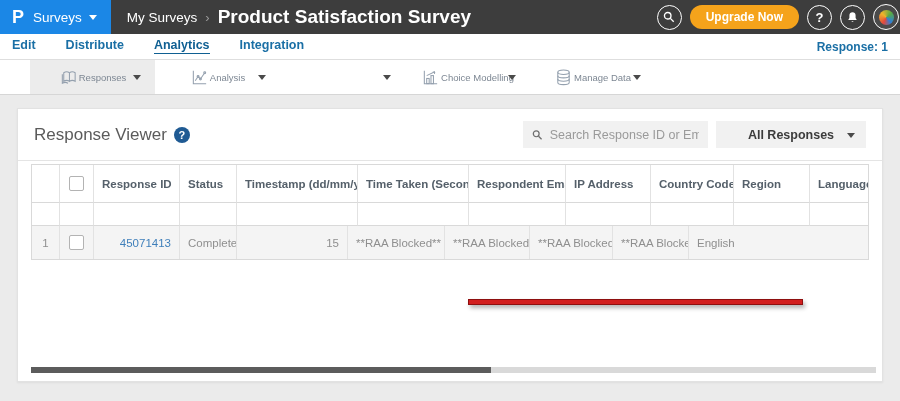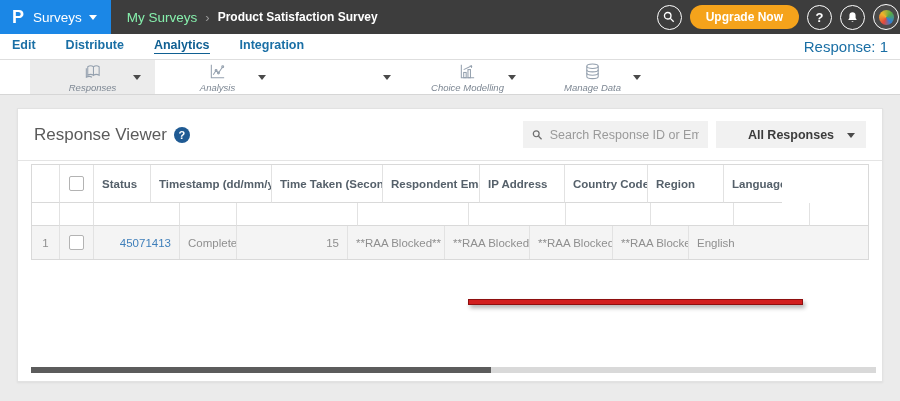--- a/index.html
+++ b/index.html
@@ -6,41 +6,41 @@
   html,body { width:900px; height:401px; overflow:hidden; }
   body { font-family:"Liberation Sans", sans-serif; background:#ebebeb; position:relative; }
 
   
   .topbar { height:34px; background:#3d3d3d; display:flex; align-items:center; color:#fff; }
   .logo-block { background:#1b87e6; height:100%; display:flex; align-items:center; padding:0 14px 0 12px; gap:9px; cursor:pointer; }
   .logo-p { font-size:18px; font-weight:800; color:#fff; line-height:1; }
   .app-menu { font-size:13.5px; color:#fff; display:flex; align-items:center; gap:7px; }
   .caret-w { width:0; height:0; border-left:4px solid transparent; border-right:4px solid transparent; border-top:5px solid #fff; }
   .breadcrumb { margin-left:16px; font-size:13.5px; display:flex; align-items:center; gap:8px; }
-  .bc-parent { color:#86efac; cursor:pointer; }
+  .bc-parent { color:#ffffff; cursor:pointer; }
   .bc-sep { color:#9b9b9b; font-size:13px; }
-  .bc-current { color:#fff; font-weight:700; font-size:12px; }
+  .bc-current { color:#fff; font-weight:700; font-size:19px; }
   .topbar-right { margin-left:auto; display:flex; align-items:center; gap:8px; padding-right:1px; }
   .circle-btn { width:25px; height:25px; border:1.5px solid #fff; border-radius:50%; display:flex; align-items:center; justify-content:center; color:#fff; cursor:pointer; flex:0 0 auto; }
   .upgrade-btn { background:#f5a31b; color:#fff; border:none; font-family:inherit; font-size:12px; font-weight:700; height:24px; padding:0 16px; border-radius:12px; cursor:pointer; }
   .help-glyph { font-size:13px; font-weight:700; }
   .avatar { width:26px; height:26px; border:1.5px solid #fff; border-radius:50%; background:#4a4a4a; display:flex; align-items:center; justify-content:center; overflow:hidden; cursor:pointer; }
   .avatar-rainbow { width:15px; height:15px; border-radius:50%; background:conic-gradient(from 210deg,#e5483c,#f0b429 28%,#57aa46 55%,#2f7fd6 80%,#e5483c 100%); }
 
   
   .subnav { height:26px; background:#fff; border-bottom:1px solid #dedede; display:flex; align-items:center; padding:0 12px; gap:30px; }
   .nav-tab { font-size:12.5px; font-weight:700; color:#1a6fa5; cursor:pointer; line-height:1; padding-bottom:2px; }
   .nav-tab.active { color:#0f5f92; border-bottom:1.5px solid #0f5f92; }
-  .resp-count { margin-left:auto; font-size:15px; font-weight:400; color:#1a6fa5; }
+  .resp-count { margin-left:auto; font-size:12px; font-weight:700; color:#1a6fa5; }
 
   
   .toolbar { height:35px; background:#fff; border-bottom:1px solid #d6d6d6; display:flex; align-items:stretch; padding-left:30px; }
   .tool-item { width:125px; position:relative; display:flex; align-items:center; justify-content:center; cursor:pointer; color:#8d99a8; }
   .tool-item.selected { background:#ececec; }
-  .tool-col { display:flex; flex-direction:column; align-items:center; gap:1px;font-style:italic; }
+  .tool-col { display:flex; flex-direction:row; align-items:center; gap:1px; }
   .tool-label { font-size:9.5px; color:#7d8793; white-space:nowrap; }
   .tool-caret { position:absolute; right:14px; top:50%; margin-top:-2px; width:0; height:0; border-left:4px solid transparent; border-right:4px solid transparent; border-top:5px solid #4a4a4a; }
 
   
   .page { position:relative; height:306px; }
   .card { position:absolute; left:17px; top:13px; width:866px; height:274px; background:#fff; border:1px solid #e2e2e2; box-shadow:0 1px 2px rgba(0,0,0,0.06); }
   .card-header { height:52px; border-bottom:1px solid #e4e4e4; display:flex; align-items:center; padding:0 16px; }
   .viewer-title { font-size:17px; color:#5b5b5b; }
   .help-circle { width:16px; height:16px; border-radius:50%; background:#1f5a93; color:#fff; font-size:11px; font-weight:700; display:flex; align-items:center; justify-content:center; margin-left:7px; cursor:pointer; }
   .hdr-controls { margin-left:auto; display:flex; gap:8px; }
@@ -211,20 +211,24 @@
     </div>
 
 
     <div class="tbl">
 
       <div class="trow hrow">
         <div class="cell c0"></div>
         <div class="cell c1">
           <input type="checkbox" class="cb" style="">
         </div>
+        <div class="cell c2">
+          <span>Response ID</span>
+          <span class="tri-down-blue"></span>
+        </div>
         <div class="cell c3">
           <span>Status</span>
         </div>
         <div class="cell c4">
           <span>Timestamp (dd/mm/yyyy)</span>
 
         </div>
         <div class="cell c5">
           <span>Time Taken (Seconds)</span>
 

